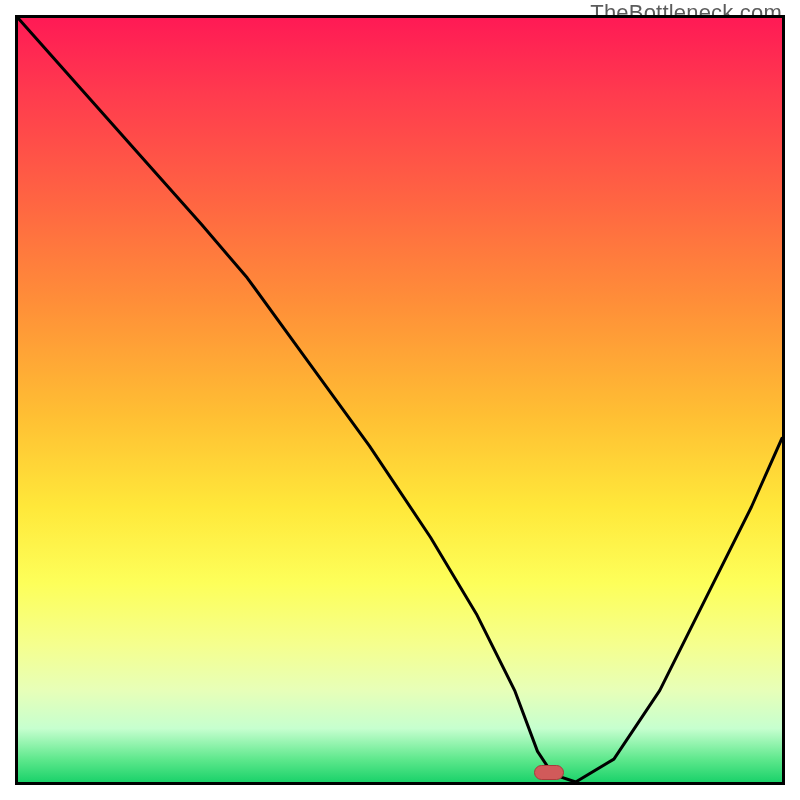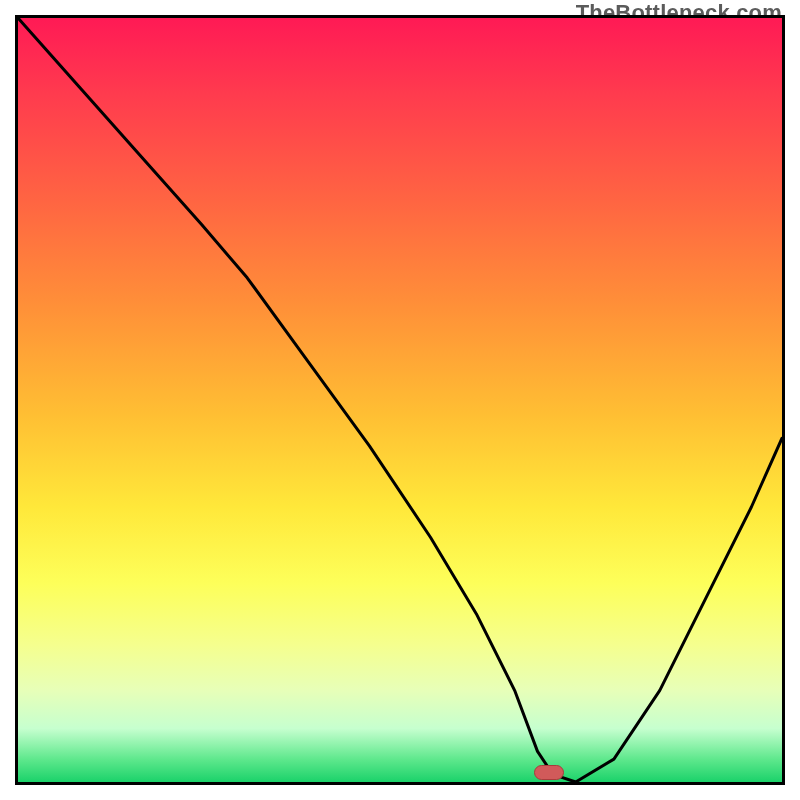--- a/index.html
+++ b/index.html
@@ -15,21 +15,21 @@
     #ffe83a 64%,
     #fdff5a 74%,
     #f5ff8e 82%,
     #e7ffb8 88%,
     #c6ffcf 93%,
     #5fe88d 97%,
     #1bd26a 100%);
 }
 .curve { position:absolute; left:0; top:0; }
 .marker { position:absolute; width:30px; height:15px; background:#d15a5a; border:1px solid #a83c3c; border-radius:10px; box-sizing:border-box; }
-.watermark { position:absolute; top:0; right:18px; font-size:22px; font-weight:700; color:#5b5b5b; letter-spacing:0.2px; }
+.watermark { position:absolute; top:0; right:18px; font-size:22px; font-weight:400; color:#5b5b5b; letter-spacing:0.2px; }
 </style>
 </head>
 <body>
 
 <div class="outer">
   <div class="watermark">TheBottleneck.com</div>
 
   <div class="plot-frame">
     <div class="grad"></div>
 

